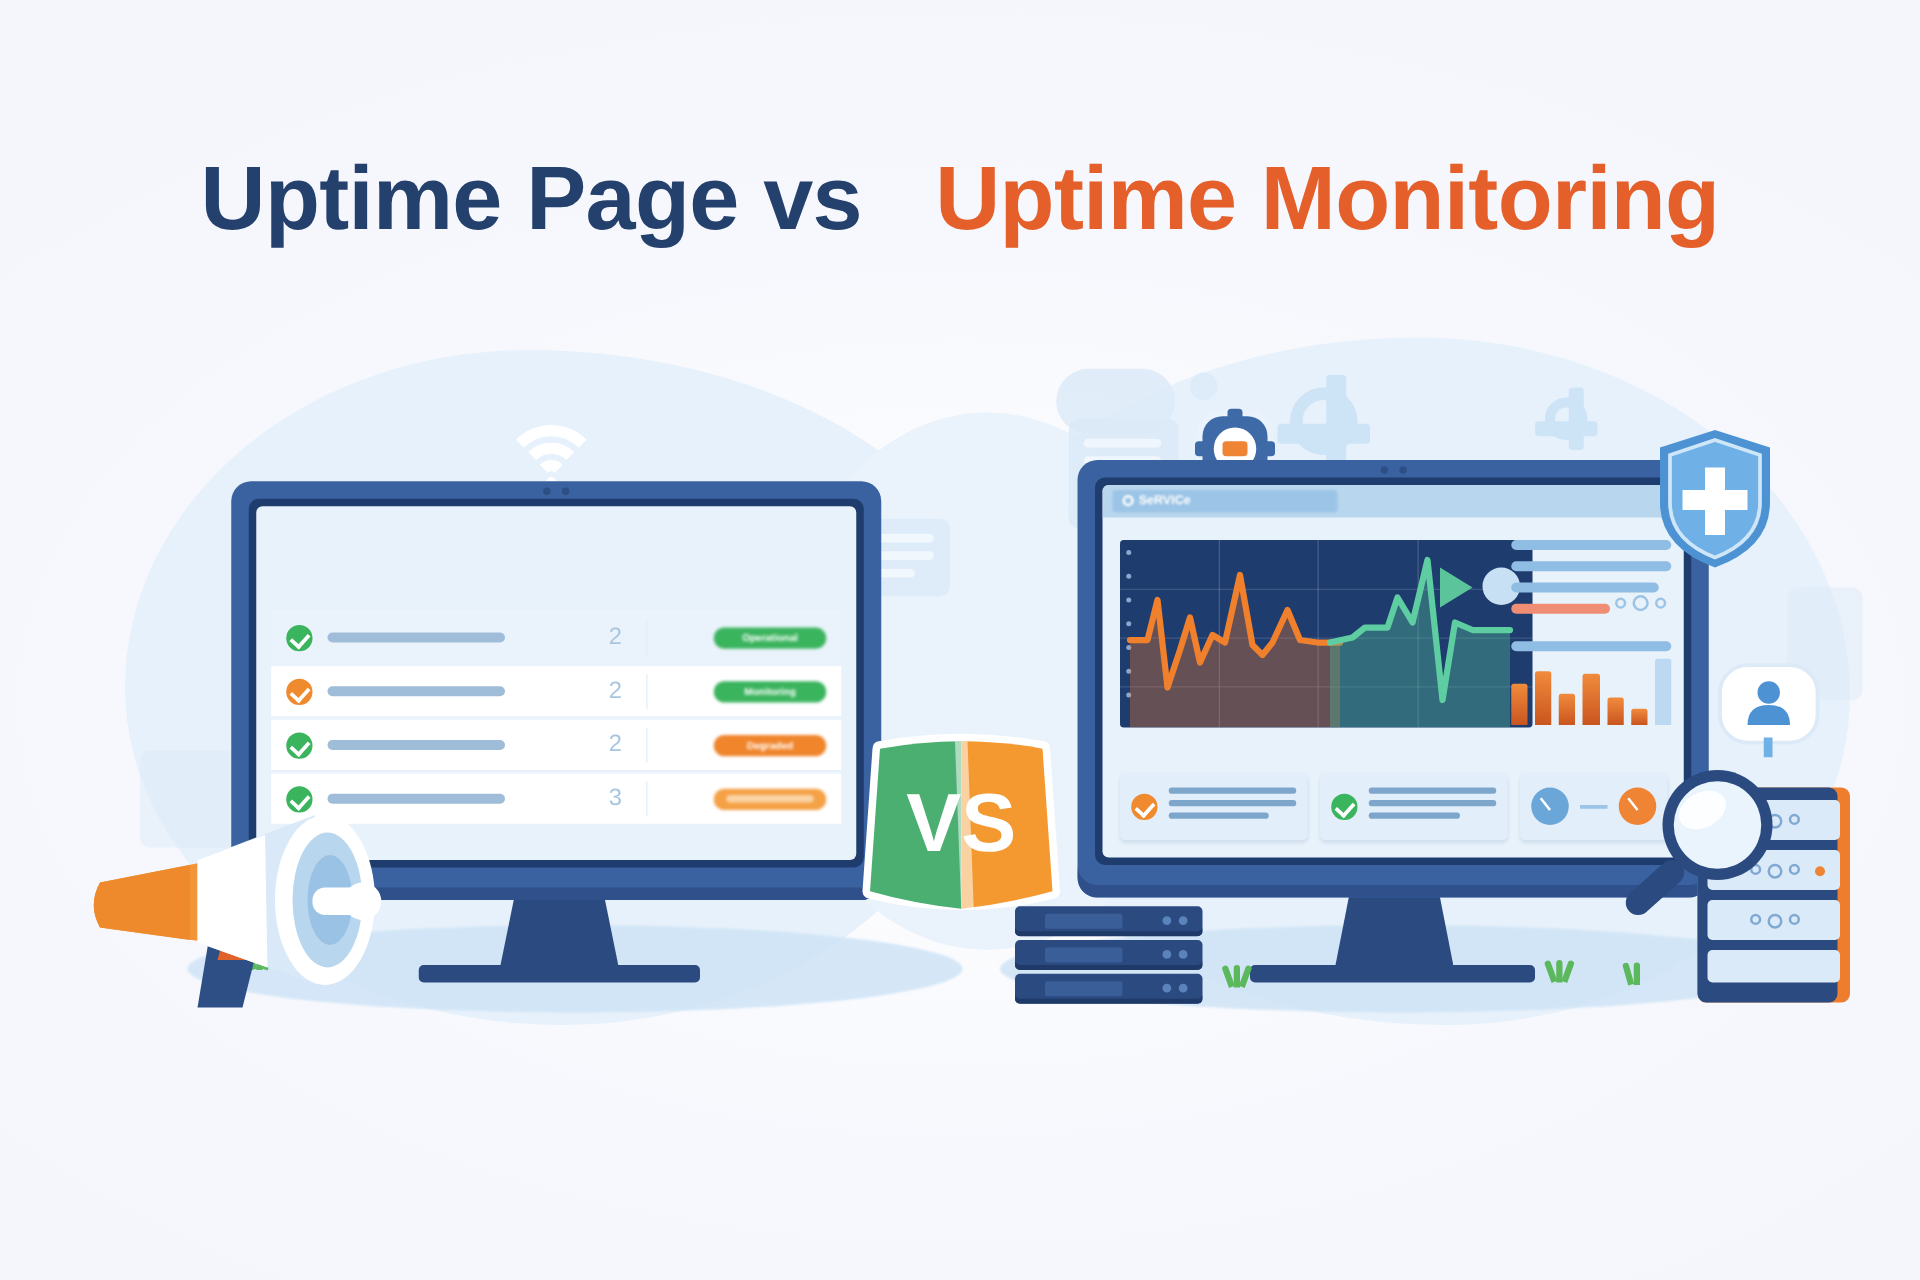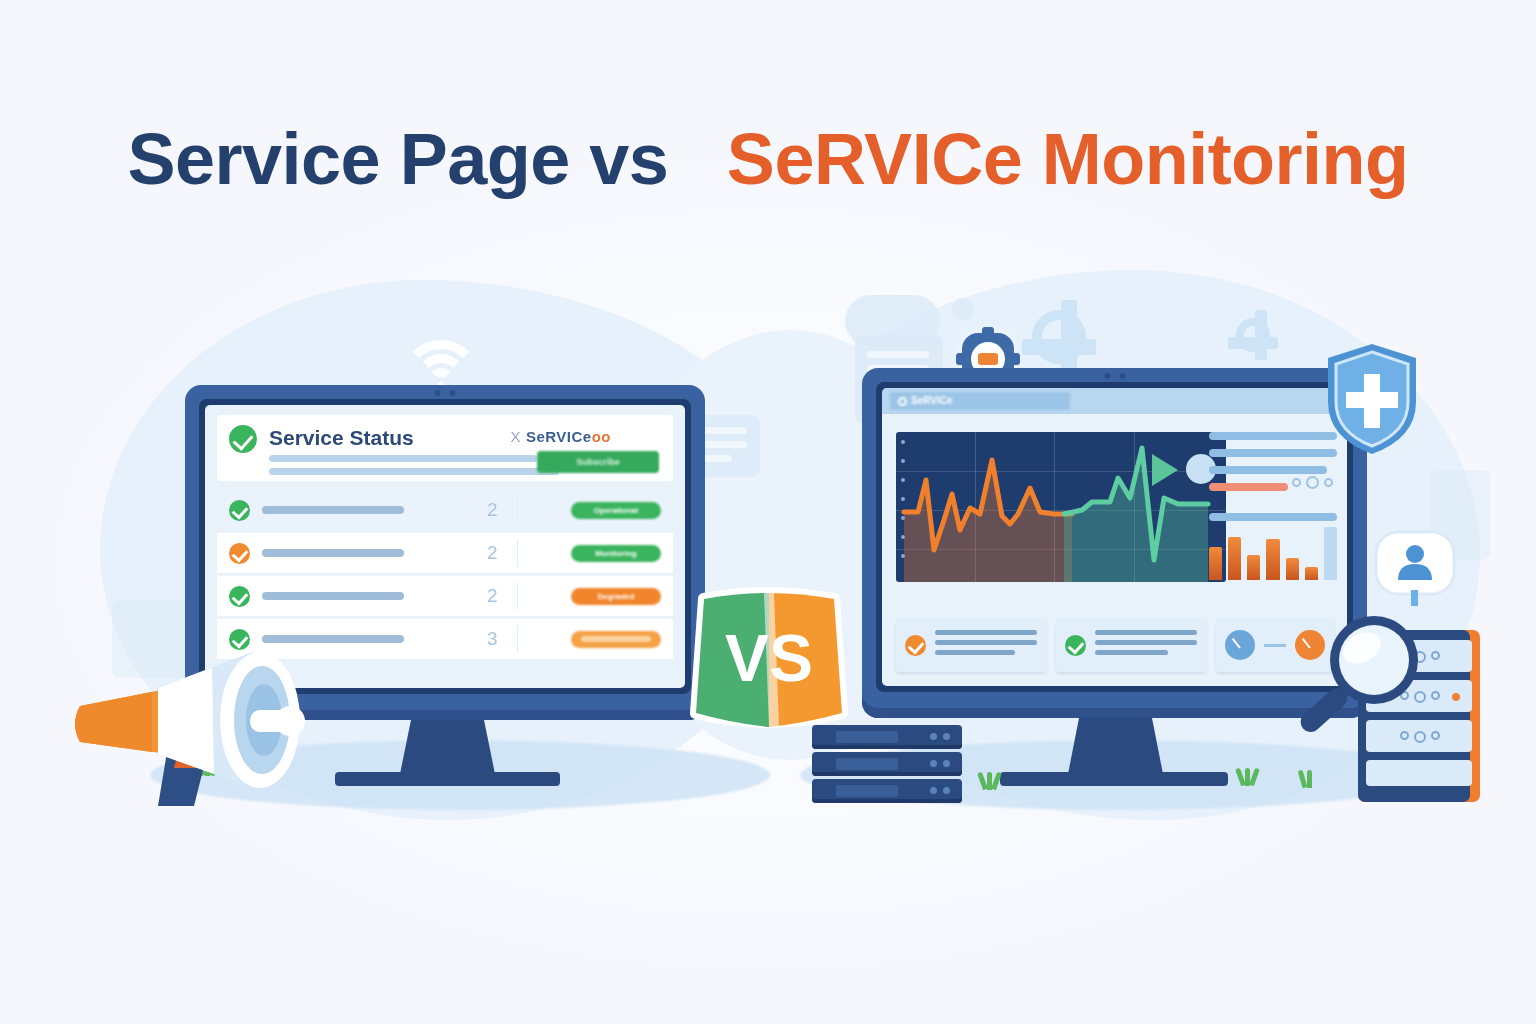--- a/index.html
+++ b/index.html
@@ -291,23 +291,23 @@
     position:absolute; background:#cfe4f6; opacity:.85; border-radius:50%;
     filter: blur(1px);
   }
 </style>
 </head>
 <body>
 
 <div class="bg-wash"></div>
 
 <div class="title-row">
-  <span class="title-a">Service Page vs</span>
+  <span class="title-a">Uptime Page vs</span>
   <span>&nbsp;</span>
-  <span class="title-b">SeRVICe Monitoring</span>
+  <span class="title-b">Uptime Monitoring</span>
 </div>
 
 <div class="blob blob-left"></div>
 <div class="blob blob-right"></div>
 <div class="blob blob-mid"></div>
 
 <div class="bg-card" style="left:845px; top:295px; width:95px; height:52px; border-radius:26px;"></div>
 <div class="bg-card" style="left:952px; top:298px; width:22px; height:22px; border-radius:50%;"></div>
 <div class="bg-card" style="left:855px; top:335px; width:88px; height:88px;">
   <span class="ln" style="top:16px; width:62px;"></span>
@@ -347,30 +347,20 @@
 
 <div class="monitor" id="monitor-left">
   <div class="bezel"></div>
   <div class="bezel-in"></div>
   <div class="camdots">
       <i></i>
       <i></i>
     </div>
   <div class="screen">
 
-    <div class="sp-header">
-      <span class="check"></span>
-      <span class="sp-title">Service Status</span>
-      <span class="sp-brand">
-        <span class="x">X</span><span>SeRVICe</span><span class="o">oo</span>
-      </span>
-      <span class="sp-hl" style="top:40px; width:268px;"></span>
-      <span class="sp-hl" style="top:53px; width:290px;"></span>
-      <span class="sp-headbtn">Subscribe</span>
-    </div>
 
     <div class="sp-row alt" style="top:84px;">
       <span class="check sm"></span>
       <span class="sp-bar" style="width:142px;"></span>
       <span class="sp-num">2</span>
       <span class="sp-div"></span>
       <span class="sp-badge green">Operational</span>
     </div>
 
     <div class="sp-row" style="top:127px;">

